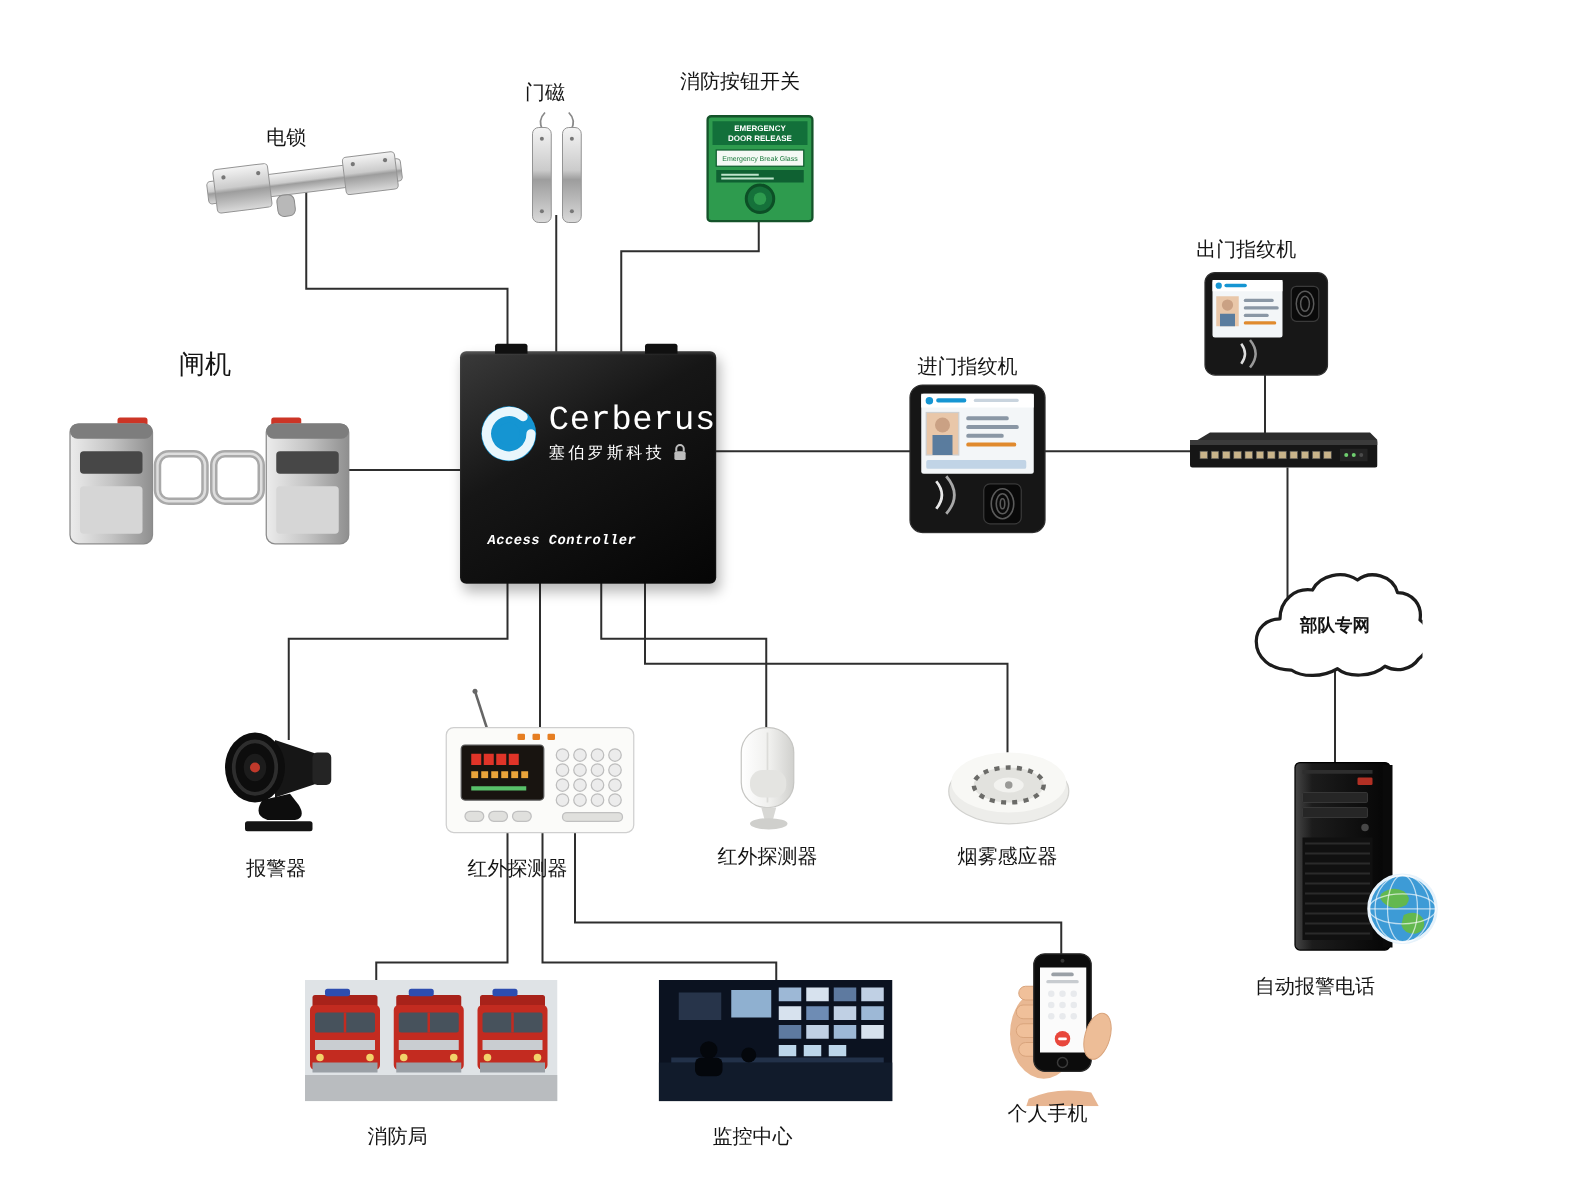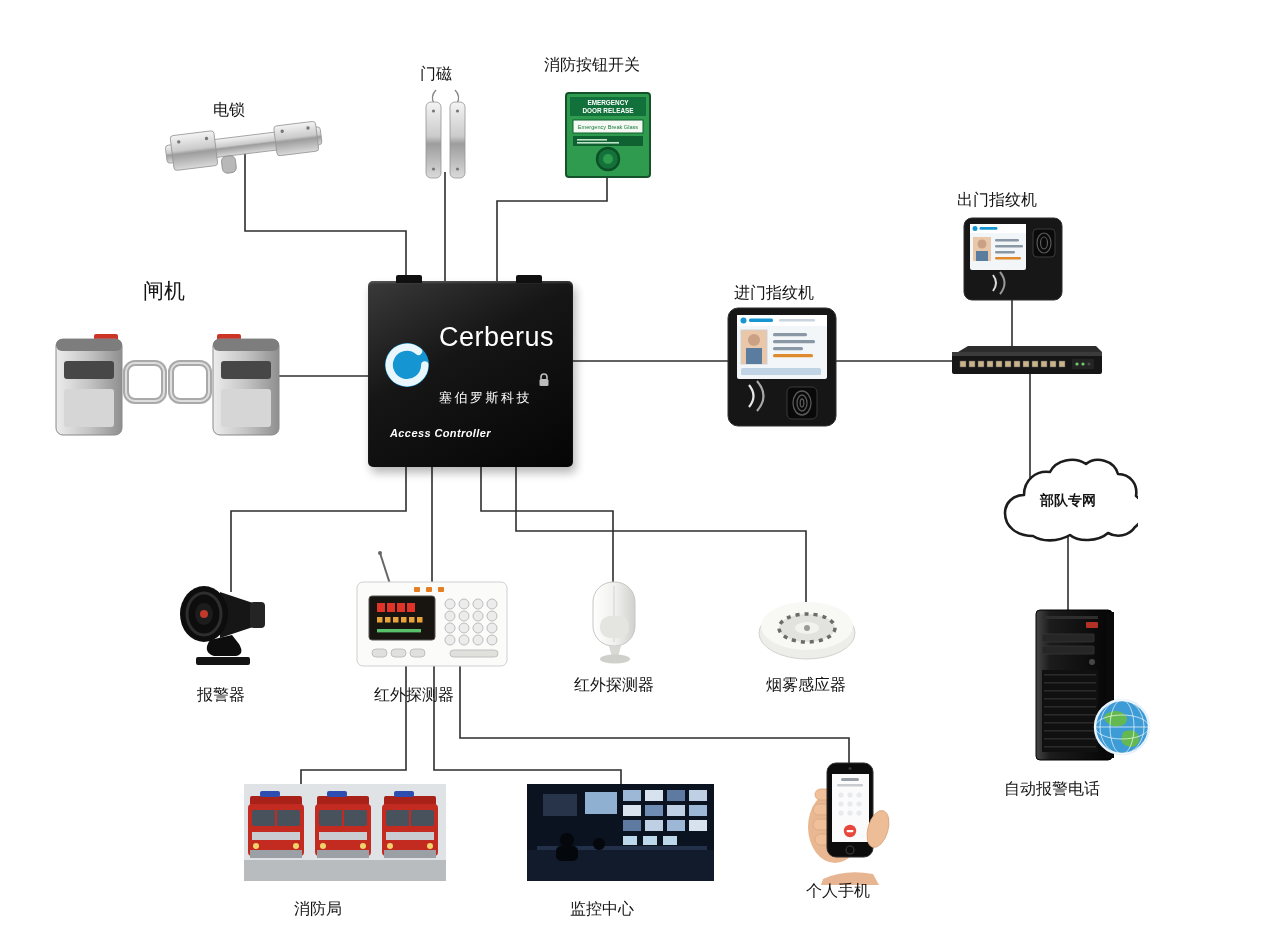--- a/index.html
+++ b/index.html
@@ -13,26 +13,27 @@
   .label { position:absolute; z-index:3; font-size:16px; color:#141414; white-space:nowrap; }
   .label.big { font-size:21px; font-weight:400; }
   .label.cloud-label { font-size:14px; font-weight:600; text-align:center; width:140px; }
 
   
   .controller-body{
     width:205px; height:186px; position:relative;
     background:linear-gradient(150deg,#3a3a3a 0%,#161616 40%,#050505 100%);
     border-radius:5px; color:#fff;
     box-shadow:inset 0 2px 2px rgba(255,255,255,.14), 3px 6px 10px rgba(0,0,0,.28);
+    font-family:Liberation Mono, monospace;
   }
   .ctrl-tab{ position:absolute; top:-6px; width:26px; height:8px; background:#101010; border-radius:2px 2px 0 0; }
   .ctrl-row{ position:absolute; left:16px; top:42px; display:flex; align-items:center; gap:9px; }
   .ctrl-name{ font-size:27px; letter-spacing:.5px; line-height:1.05; }
   .ctrl-cn-row{ display:flex; align-items:center; gap:6px; margin-top:2px; }
-  .ctrl-cn{ font-size:13px; letter-spacing:2.5px;margin-top:36px; }
+  .ctrl-cn{ font-size:13px; letter-spacing:2.5px; }
   .ctrl-caption{ position:absolute; left:22px; top:146px; font-size:11px; font-weight:700; font-style:italic; letter-spacing:.4px; }
 </style>
 </head>
 <body>
 
 <div class="canvas">
 
   <svg class="wires" width="1269" height="952">
     <g fill="none" stroke="#2e2e2e" stroke-width="1.6">
       <polyline points="245,150 245,231 406,231 406,290"></polyline>

